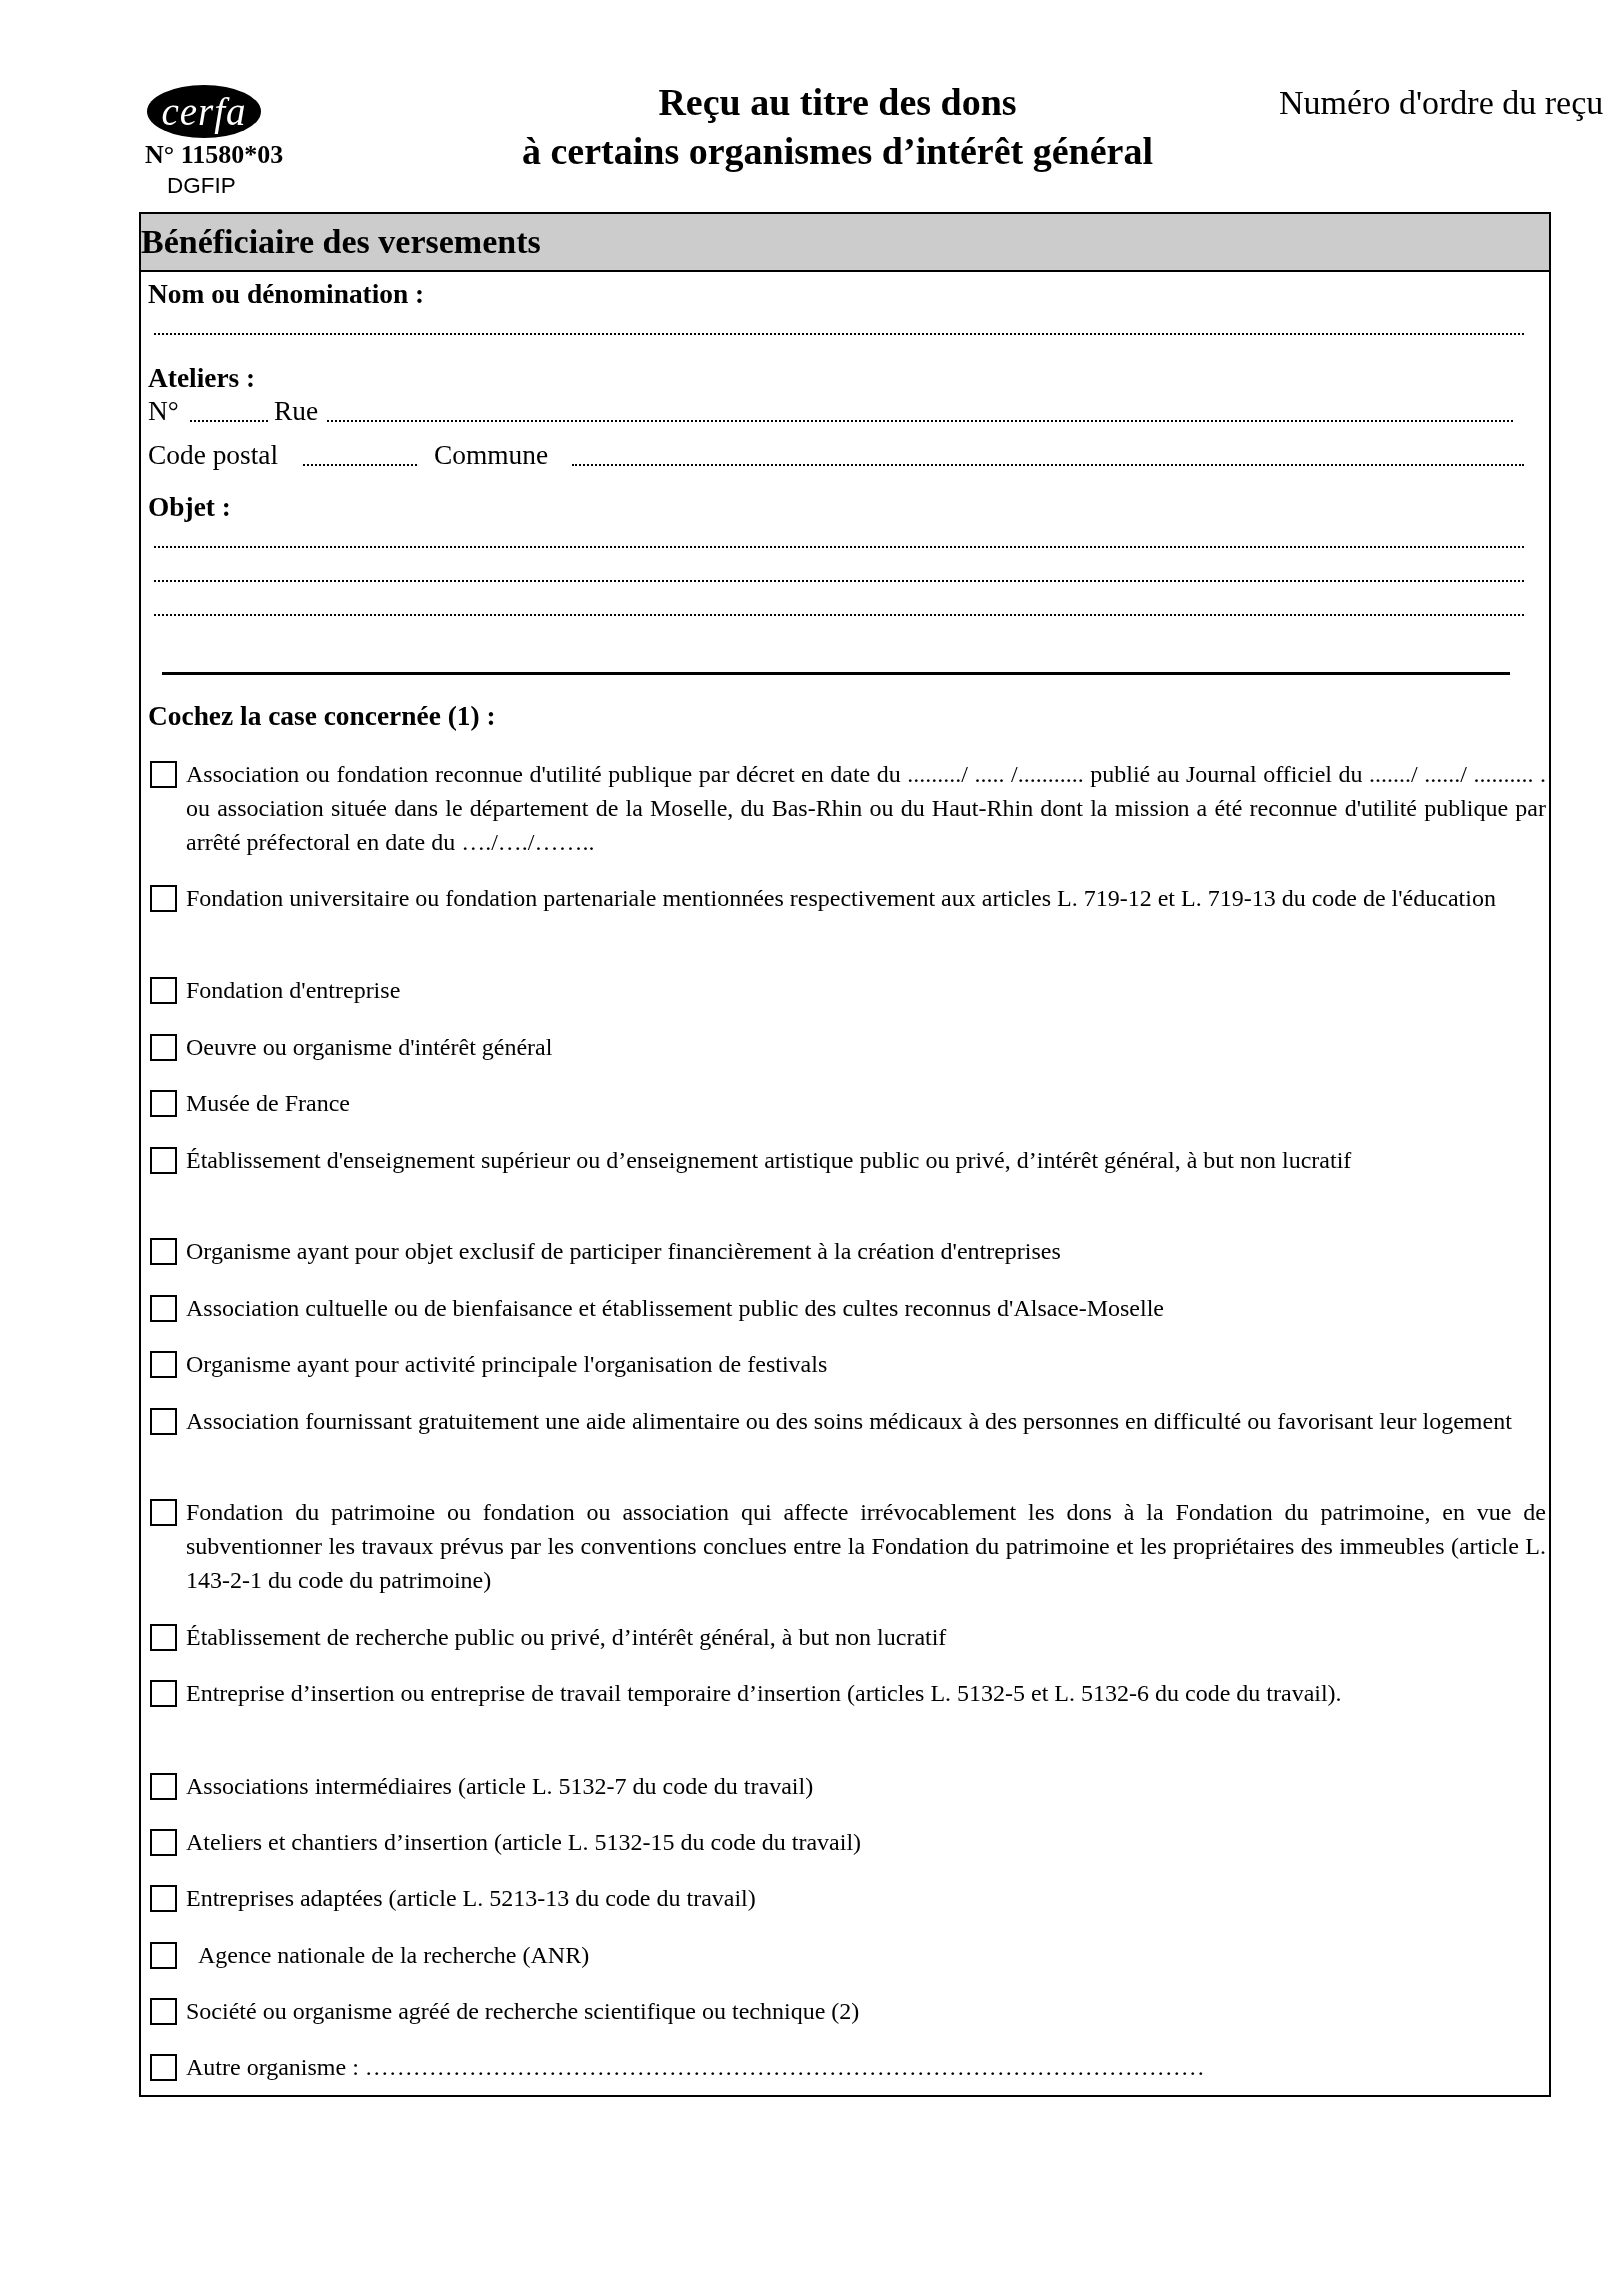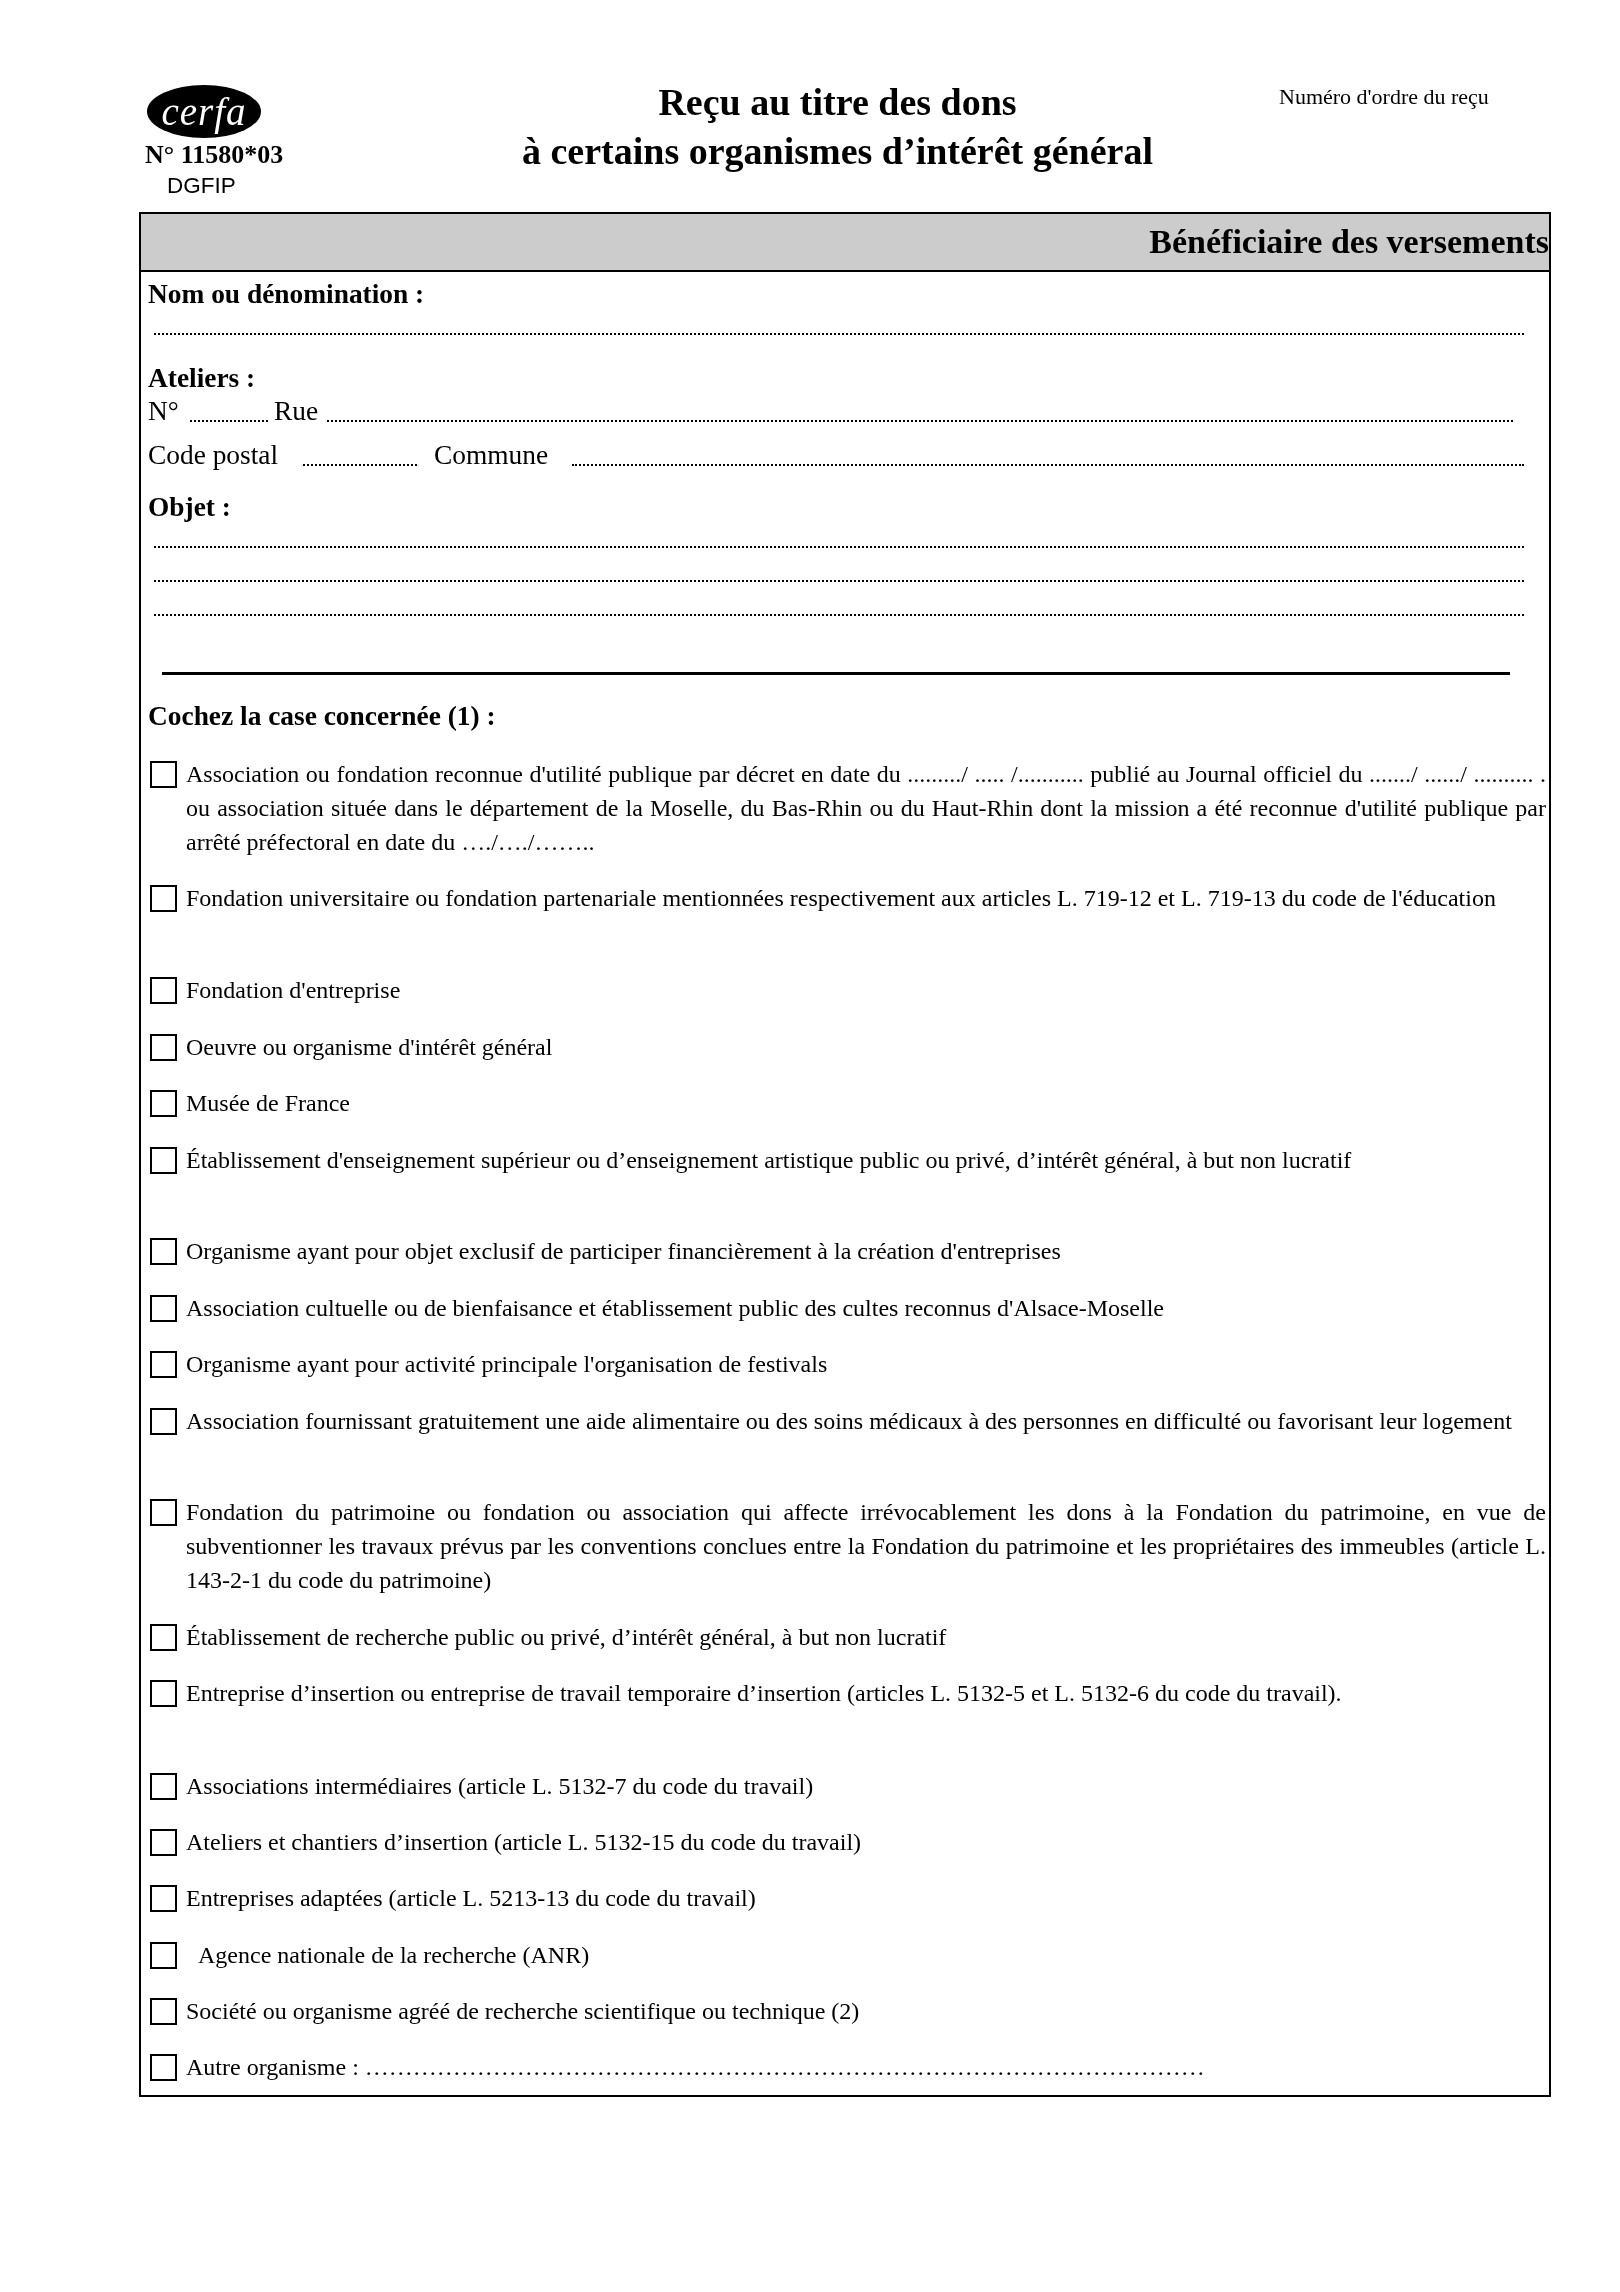--- a/index.html
+++ b/index.html
@@ -13,31 +13,31 @@
     left: 147px; top: 85px; width: 114px; height: 53px;
     background: #000; border-radius: 50%;
     color: #fff; font-style: italic; font-size: 39px; line-height: 53px;
     text-align: center; letter-spacing: 1px;
   }
   .form-number { left: 145px; top: 140px; font-weight: bold; font-size: 26px; }
   .dgfip { left: 167px; top: 173px; font-family: "Liberation Sans", sans-serif; font-size: 22.5px; }
   .title-block { left: 323px; top: 78px; width: 1029px; text-align: center; }
   .title-line { font-weight: bold; font-size: 38px; line-height: 49px; }
   .subtitle { font-size: 26.5px; line-height: 29px; margin-top: -2px; }
-  .receipt-number { left: 1279px; top: 84px; font-size: 22px; }
+  .receipt-number { left: 1279px; top: 84px; font-size: 34px; }
 
   
   .box {
     left: 139px; top: 212px; width: 1412px; height: 1885px;
     border: 2.9px solid #000; box-sizing: border-box;
   }
   .box-header {
     position: absolute; left: 0; top: 0; right: 0; height: 56px;
     background: #cccccc; border-bottom: 2.9px solid #000;
-    text-align: right; font-weight: bold; font-size: 34px; line-height: 55px;
+    text-align: left; font-weight: bold; font-size: 34px; line-height: 55px;
   }
   .lbl-bold { font-weight: bold; font-size: 27.4px; }
   .txt { font-size: 27.4px; }
   .dots {
     border-bottom: 2.9px dotted #000; height: 0;
   }
   .rule { left: 162px; top: 672px; width: 1348px; height: 2.9px; background: #000; }
 
   
   .opt { position: absolute; left: 150px; width: 1402px; font-size: 24px; line-height: 34px; text-align: justify; }

